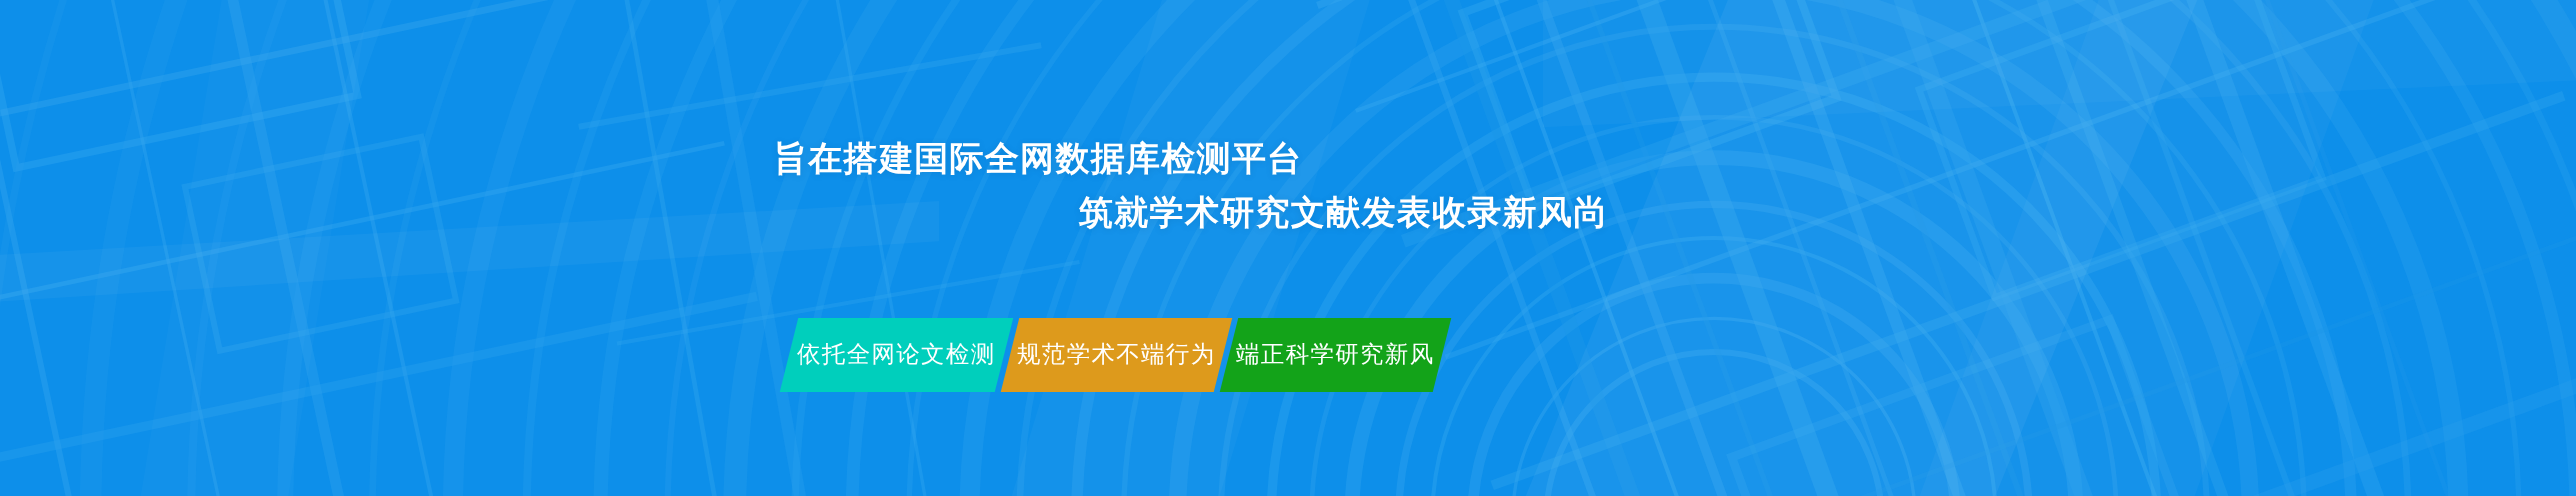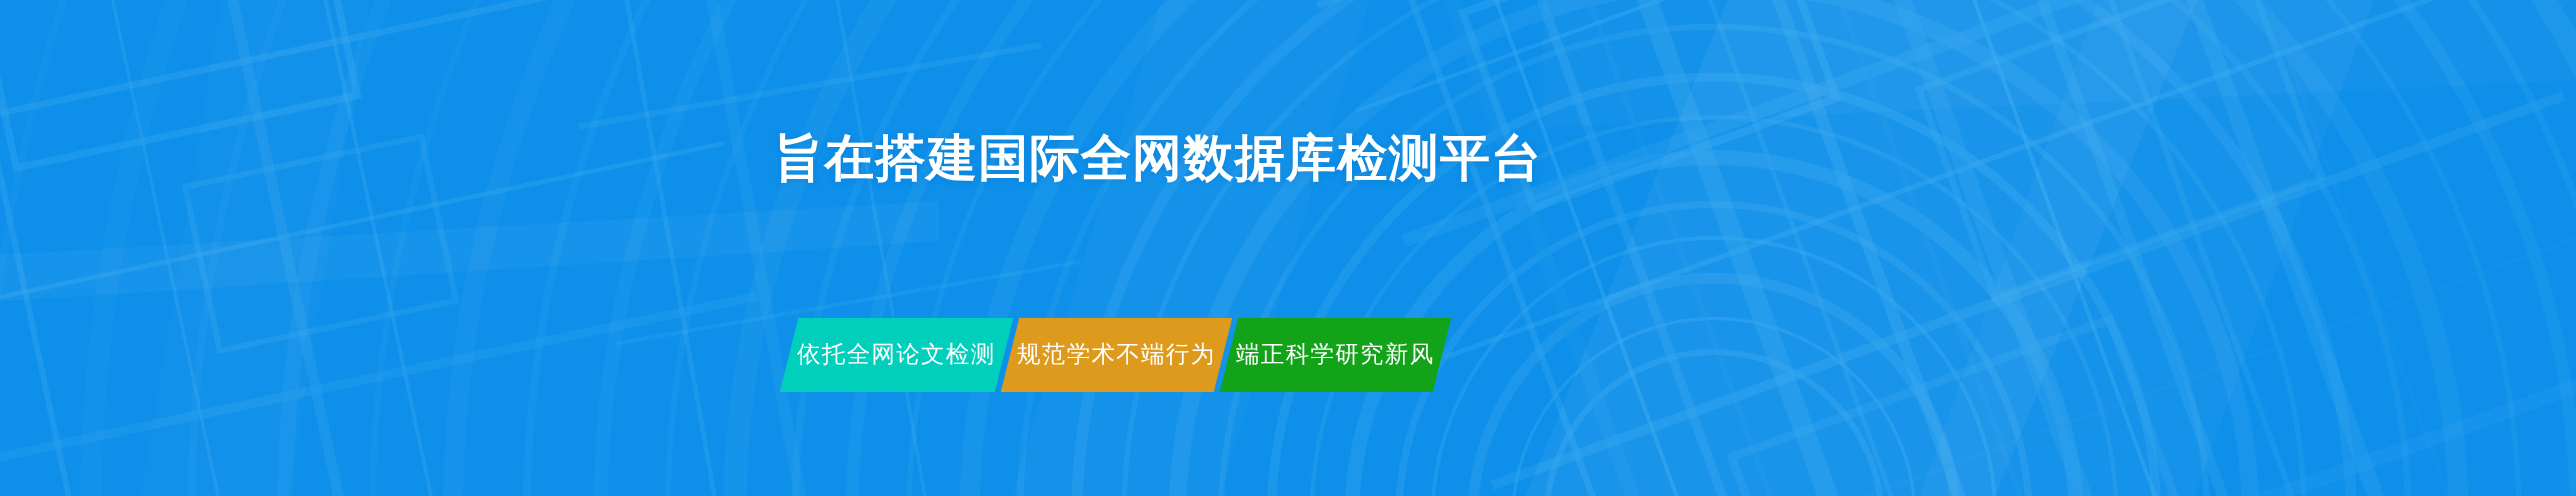--- a/index.html
+++ b/index.html
@@ -40,21 +40,21 @@
 
   .headline {
     position: absolute;
     top: 131px;
     left: 0;
     width: 100%;
   }
 
   .headline-line {
     color: #ffffff;
-    font-size: 50px;
+    font-size: 34px;
     line-height: 54px;
     letter-spacing: 1.3px;
     font-weight: 700;
     white-space: nowrap;
     text-shadow: 0 1.3px 6.7px rgba(5, 70, 120, 0.18);
   }
 
   .headline-line.line-1 { margin-left: 773px; }
   .headline-line.line-2 { margin-left: 1079px; }
 
@@ -214,20 +214,21 @@
         <polygon points="0,380 1400,300 1400,360 0,450" fill="#ffffff" opacity="0.04"></polygon>
         <polygon points="2300,0 3840,0 3840,120 2300,190" fill="#ffffff" opacity="0.03"></polygon>
       </g>
     </svg>
   </div>
 
   <div class="content">
 
     <div class="headline">
       <div class="headline-line line-1" style="color: rgb(255, 255, 255);">旨在搭建国际全网数据库检测平台</div>
+      <div class="headline-line line-2" style="color: rgb(255, 255, 255);">筑就学术研究文献发表收录新风尚</div>
     </div>
 
     <div class="tag-strip">
 
       <div class="tag tag-1" style="background: rgb(0, 207, 188);">
         <span class="tag-label" style="color: rgb(255, 255, 255);">依托全网论文检测</span>
       </div>
 
       <div class="tag tag-2" style="background: rgb(221, 154, 28);">
         <span class="tag-label" style="color: rgb(255, 255, 255);">规范学术不端行为</span>

